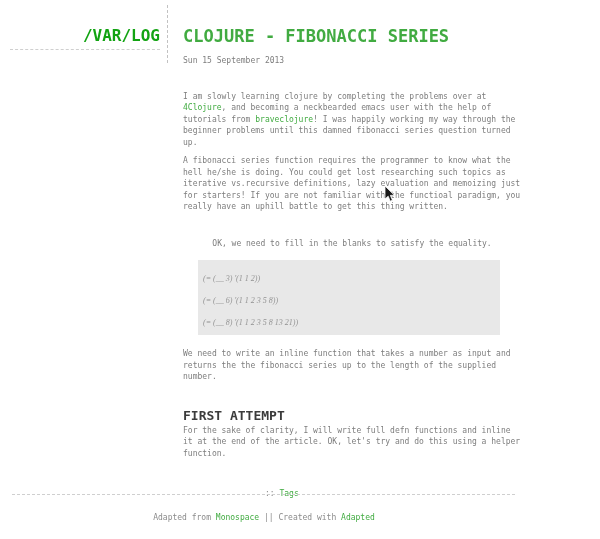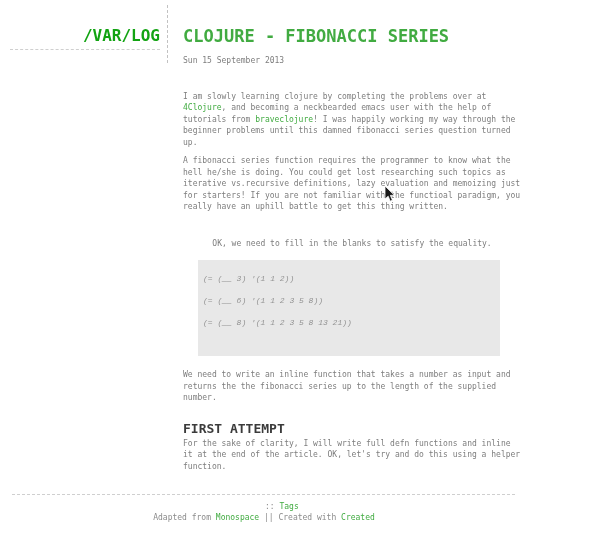--- a/index.html
+++ b/index.html
@@ -20,26 +20,26 @@
   .content { position:absolute; left:183px; top:16px; width:338px; }
   .article-title { display:block; font-size:17px; line-height:20px; font-weight:bold;
                    color:#12a312; text-decoration:none; margin-top:10px; }
   .date { margin-top:9px; font-size:8px; line-height:11.5px; color:#7d7d7d; }
   .content p { font-size:8px; line-height:11.5px; color:#7d7d7d; }
   .p-intro { margin-top:24px; }
   .p-fib   { margin-top:7px; }
   .h-problem { margin-top:16px; }
   .p-ok    { margin-top:25px;text-align:center; }
   .p-we    { margin-top:13px; }
-  .h-first { margin-top:17px; }
+  .h-first { margin-top:25px; }
   .p-for   { margin-top:2px; }
   h2 { font-size:13px; line-height:15px; font-weight:bold; color:#3b3b3b; }
   .content a, .footer a { color:#41ab41; text-decoration:none; }
-  pre.code { margin:11px 0 0 15px; width:291px; padding:13px 6px 28px 5px;
-             background:#e8e8e8; font-family:Liberation Mono, monospace;
+  pre.code { margin:11px 0 0 15px; width:291px; padding:13px 6px 7px 5px;
+             background:#e8e8e8; font-family:Liberation Serif, serif;
              font-size:8px; line-height:11px; font-style:italic; color:#939393; }
   .tags { margin-top:29px; margin-left:82px; font-size:8px; line-height:11.5px; color:#8b8b8b; }
 
   
   .footer-rule { position:absolute; left:12px; top:494px; width:503px;
                  border:none; border-top:1px dashed #cfcfcf; }
   .footer { position:absolute; left:10px; top:512px; width:508px; text-align:center;
             font-size:8px; line-height:11px; color:#8b8b8b; }
 
   .cursor { position:absolute; left:384px; top:186px; width:12px; height:18px; }
@@ -73,17 +73,17 @@
   <p class="p-we">We need to write an inline function that takes a number as input and returns the the fibonacci series up to the length of the supplied number.</p>
 
   <h2 class="h-first">FIRST ATTEMPT</h2>
   <p class="p-for">For the sake of clarity, I will write full defn functions and inline it at the end of the article. OK, let's try and do this using a helper function.</p>
 
   <div class="tags"><span>:: </span><a href="#">Tags</a></div>
 </div>
 
 <hr class="footer-rule">
 
-<div class="footer"><span>Adapted from </span><a href="#">Monospace</a><span> || Created with </span><a href="#">Created</a></div>
+<div class="footer"><span>Adapted from </span><a href="#">Monospace</a><span> || Created with </span><a href="#">Adapted</a></div>
 
 <svg class="cursor" viewBox="0 0 12 18">
   <path d="M1 0 L1 13 L4.2 10.2 L6.2 15.2 L8.4 14.2 L6.4 9.4 L10.4 9.2 Z" fill="#1a1a1a" stroke="#ffffff" stroke-width="0.8"></path>
 </svg>
 
 </body></html>

